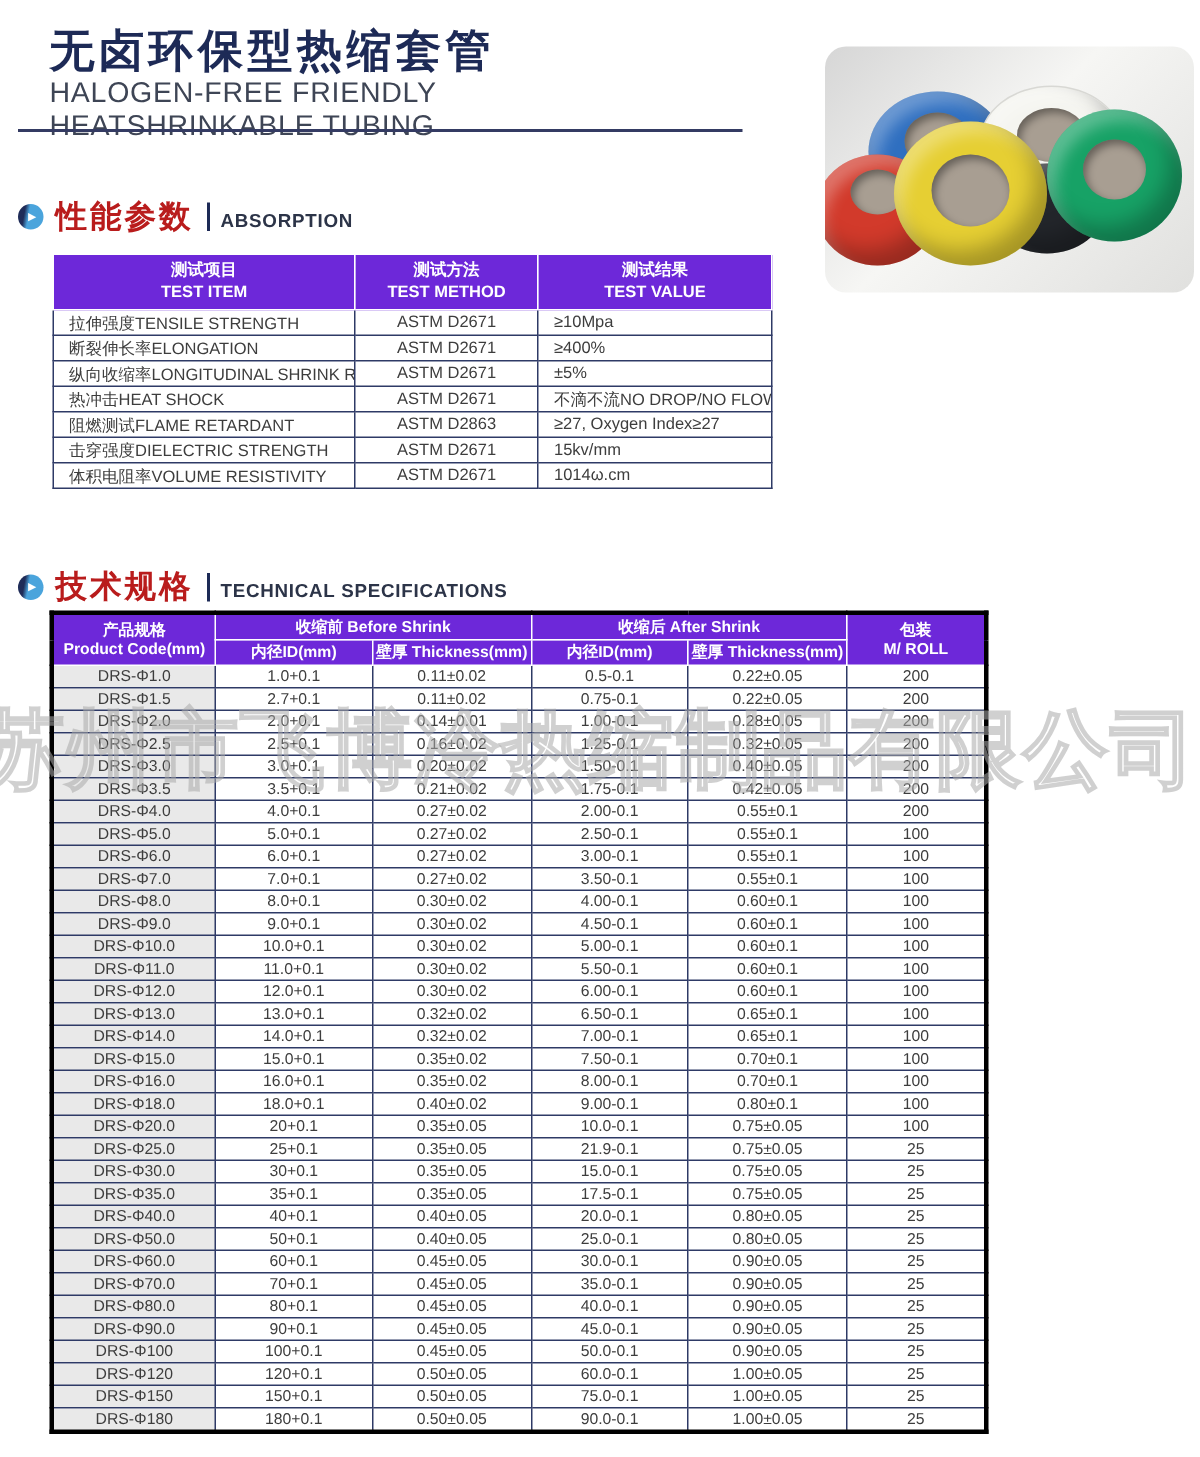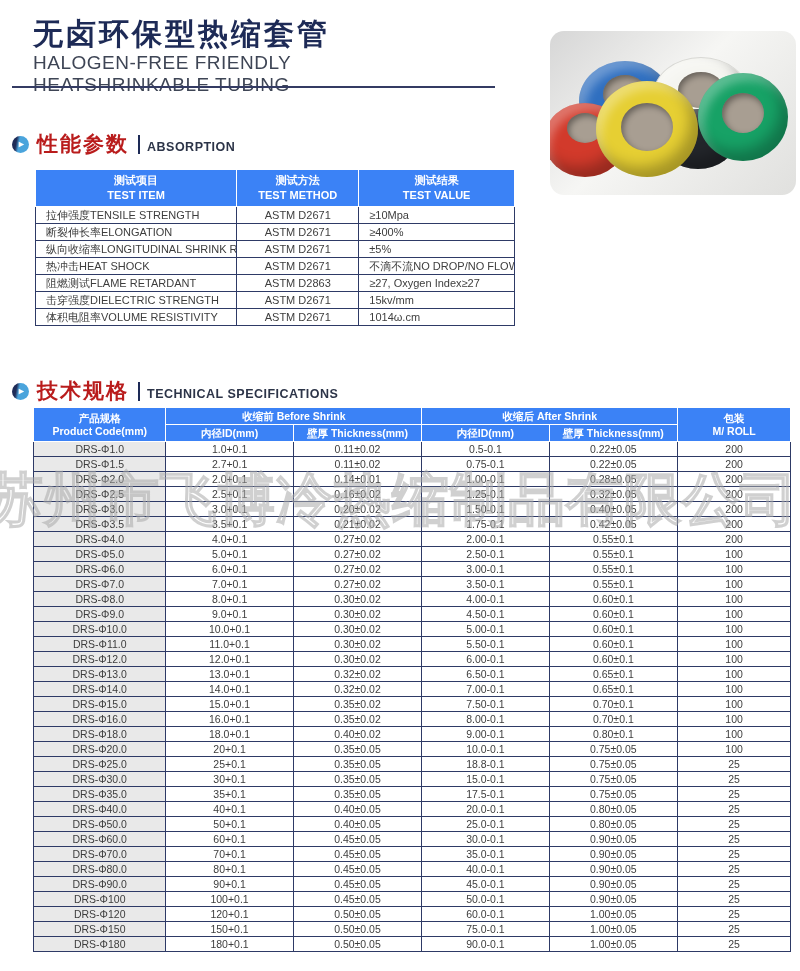--- a/index.html
+++ b/index.html
@@ -38,34 +38,34 @@
             background:linear-gradient(100deg,#1f2c58 26%,#4aa4dc 42%);
             display:flex;align-items:center;justify-content:center;}
   .sec-icon i{font-style:normal;color:#fff;font-size:9px;line-height:9px;transform:translateX(1px);}
   .sec-cn{font-size:21px;font-weight:bold;color:#b91c1c;letter-spacing:2px;margin-left:8px;}
   .sec-bar{display:inline-block;width:2px;height:19px;background:#1d2a56;margin:0 7px 0 9px;}
   .sec-en{font-size:12.5px;font-weight:bold;color:#2c3448;letter-spacing:.5px;align-self:flex-end;
           padding-bottom:2px;}
 
   
   table{border-collapse:collapse;table-layout:fixed;}
-  th{background:#3b82f6;color:#fff;font-weight:bold;border:1px solid #fff;padding:0;}
+  th{background:#6d28d9;color:#fff;font-weight:bold;border:1px solid #fff;padding:0;}
   td{border:1px solid #2e3a66;padding:0;color:#3d3d3d;background:#fff;overflow:hidden;white-space:nowrap;}
 
   
   .perf{position:absolute;left:35px;top:169px;width:480px;border:1px solid #2e3a66;}
   .perf th{height:36px;font-size:11px;line-height:15px;}
   .perf th span{display:block;}
   .perf td{height:16px;font-size:11px;margin-top:15px;}
   .perf td:nth-child(1){text-align:left;padding-left:10px;}
   .perf td:nth-child(2){text-align:center;}
   .perf td:nth-child(3){text-align:left;padding-left:10px;}
 
   
-  .spec{position:absolute;left:33px;top:407px;width:758px;border:1px solid #000000;padding-left:20px;}
+  .spec{position:absolute;left:33px;top:407px;width:626px;border:3px solid #000000;padding-left:20px;}
   .spec th{height:16px;font-size:10.5px;line-height:13px;}
   .spec th.twoline{line-height:13px;}
   .spec th span{display:block;}
   .spec td{height:14px;font-size:10.5px;text-align:center;}
   .spec td:first-child{background:#e9e9e9;}
 
   
   .watermark{position:absolute;left:-14px;top:462px;z-index:10;pointer-events:none;
              font-size:57px;font-weight:bold;letter-spacing:1px;white-space:nowrap;
              color:transparent;-webkit-text-stroke:1.3px rgba(170,170,170,.55);}
@@ -378,21 +378,21 @@
           <td>20+0.1</td>
           <td>0.35±0.05</td>
           <td>10.0-0.1</td>
           <td>0.75±0.05</td>
           <td>100</td>
         </tr>
         <tr>
           <td>DRS-Φ25.0</td>
           <td>25+0.1</td>
           <td>0.35±0.05</td>
-          <td>18.8-0.1</td>
+          <td>21.9-0.1</td>
           <td>0.75±0.05</td>
           <td>25</td>
         </tr>
         <tr>
           <td>DRS-Φ30.0</td>
           <td>30+0.1</td>
           <td>0.35±0.05</td>
           <td>15.0-0.1</td>
           <td>0.75±0.05</td>
           <td>25</td>

